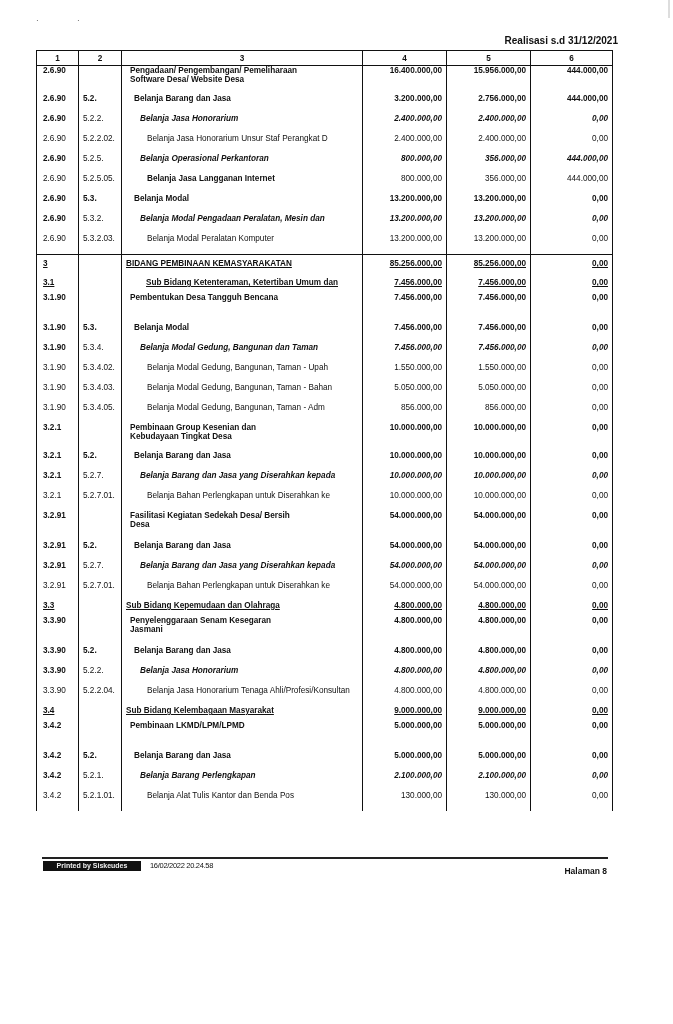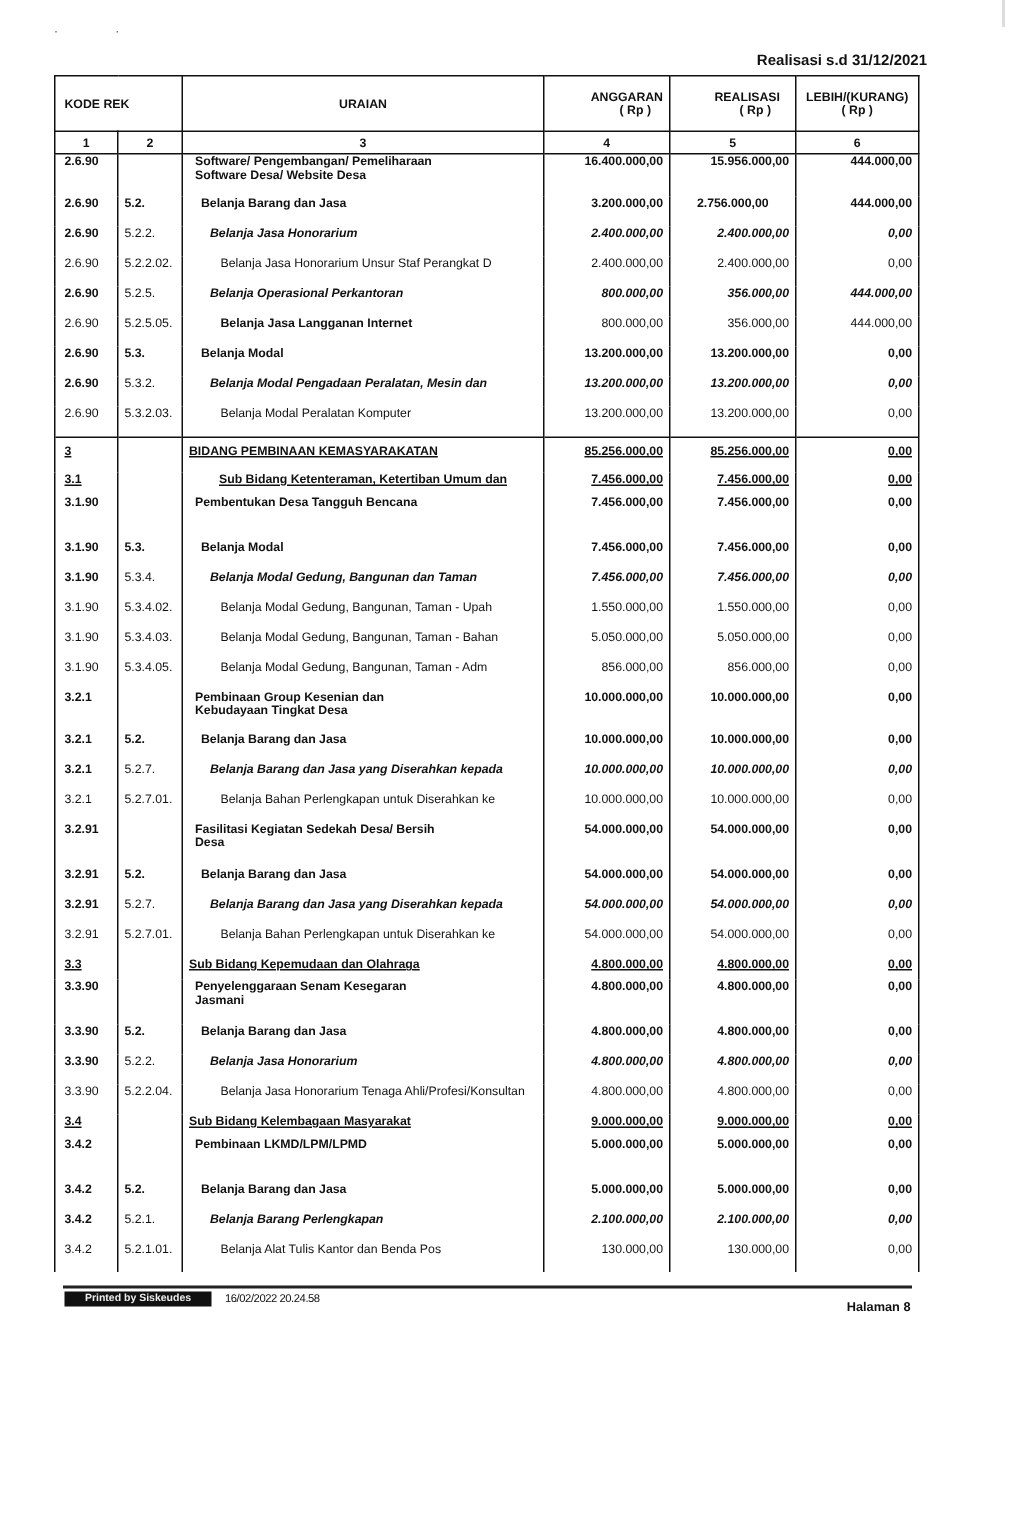--- a/index.html
+++ b/index.html
@@ -49,60 +49,44 @@
   <table>
     <colgroup>
         <col class="c1">
         <col class="c2">
         <col class="c3">
         <col class="c4">
         <col class="c5">
         <col class="c6">
       </colgroup>
     <thead>
-      <tr class="h1">
-        <th colspan="2" class="kode">KODE REK</th>
-        <th>URAIAN</th>
-        <th style="text-align:right">
-          <div>ANGGARAN</div>
-          <div style="margin-right:8px">( Rp )</div>
-        </th>
-        <th style="text-align:right">
-          <div style="margin-right:6px">REALISASI</div>
-          <div style="margin-right:12px">( Rp )</div>
-        </th>
-        <th style="text-align:center;padding:0 1px">
-          <div>LEBIH/(KURANG)</div>
-          <div>( Rp )</div>
-        </th>
-      </tr>
       <tr class="h2">
         <th>1</th>
         <th>2</th>
         <th>3</th>
         <th>4</th>
         <th>5</th>
         <th>6</th>
       </tr>
     </thead>
     <tbody id="tbody">
         <tr>
           <td class="k1 b" style="height: 28px;">2.6.90</td>
           <td class="b" style="height: 28px;"></td>
-          <td class="b ind0" style="height: 28px; white-space: normal; padding-right: 60px;">Software/ Pengembangan/ Pemeliharaan Software Desa/ Website Desa</td>
+          <td class="b ind0" style="height: 28px; white-space: normal; padding-right: 60px;">Pengadaan/ Pengembangan/ Pemeliharaan Software Desa/ Website Desa</td>
           <td class="num b" style="height: 28px;">16.400.000,00</td>
           <td class="num b" style="height: 28px;">15.956.000,00</td>
           <td class="num b" style="height: 28px;">444.000,00</td>
         </tr>
         <tr>
           <td class="k1 b" style="height: 20px;">2.6.90</td>
           <td class="b" style="height: 20px;">5.2.</td>
           <td class="b ind1" style="height: 20px;">Belanja Barang dan Jasa</td>
           <td class="num b" style="height: 20px;">3.200.000,00</td>
-          <td class="num b" style="height: 20px; text-align: center;">2.756.000,00</td>
+          <td class="num b" style="height: 20px;">2.756.000,00</td>
           <td class="num b" style="height: 20px;">444.000,00</td>
         </tr>
         <tr>
           <td class="k1 b" style="height: 20px;">2.6.90</td>
           <td class="" style="height: 20px;">5.2.2.</td>
           <td class="b i ind2 clip" style="height: 20px;">Belanja Jasa Honorarium</td>
           <td class="num b i" style="height: 20px;">2.400.000,00</td>
           <td class="num b i" style="height: 20px;">2.400.000,00</td>
           <td class="num b i" style="height: 20px;">0,00</td>
         </tr>

